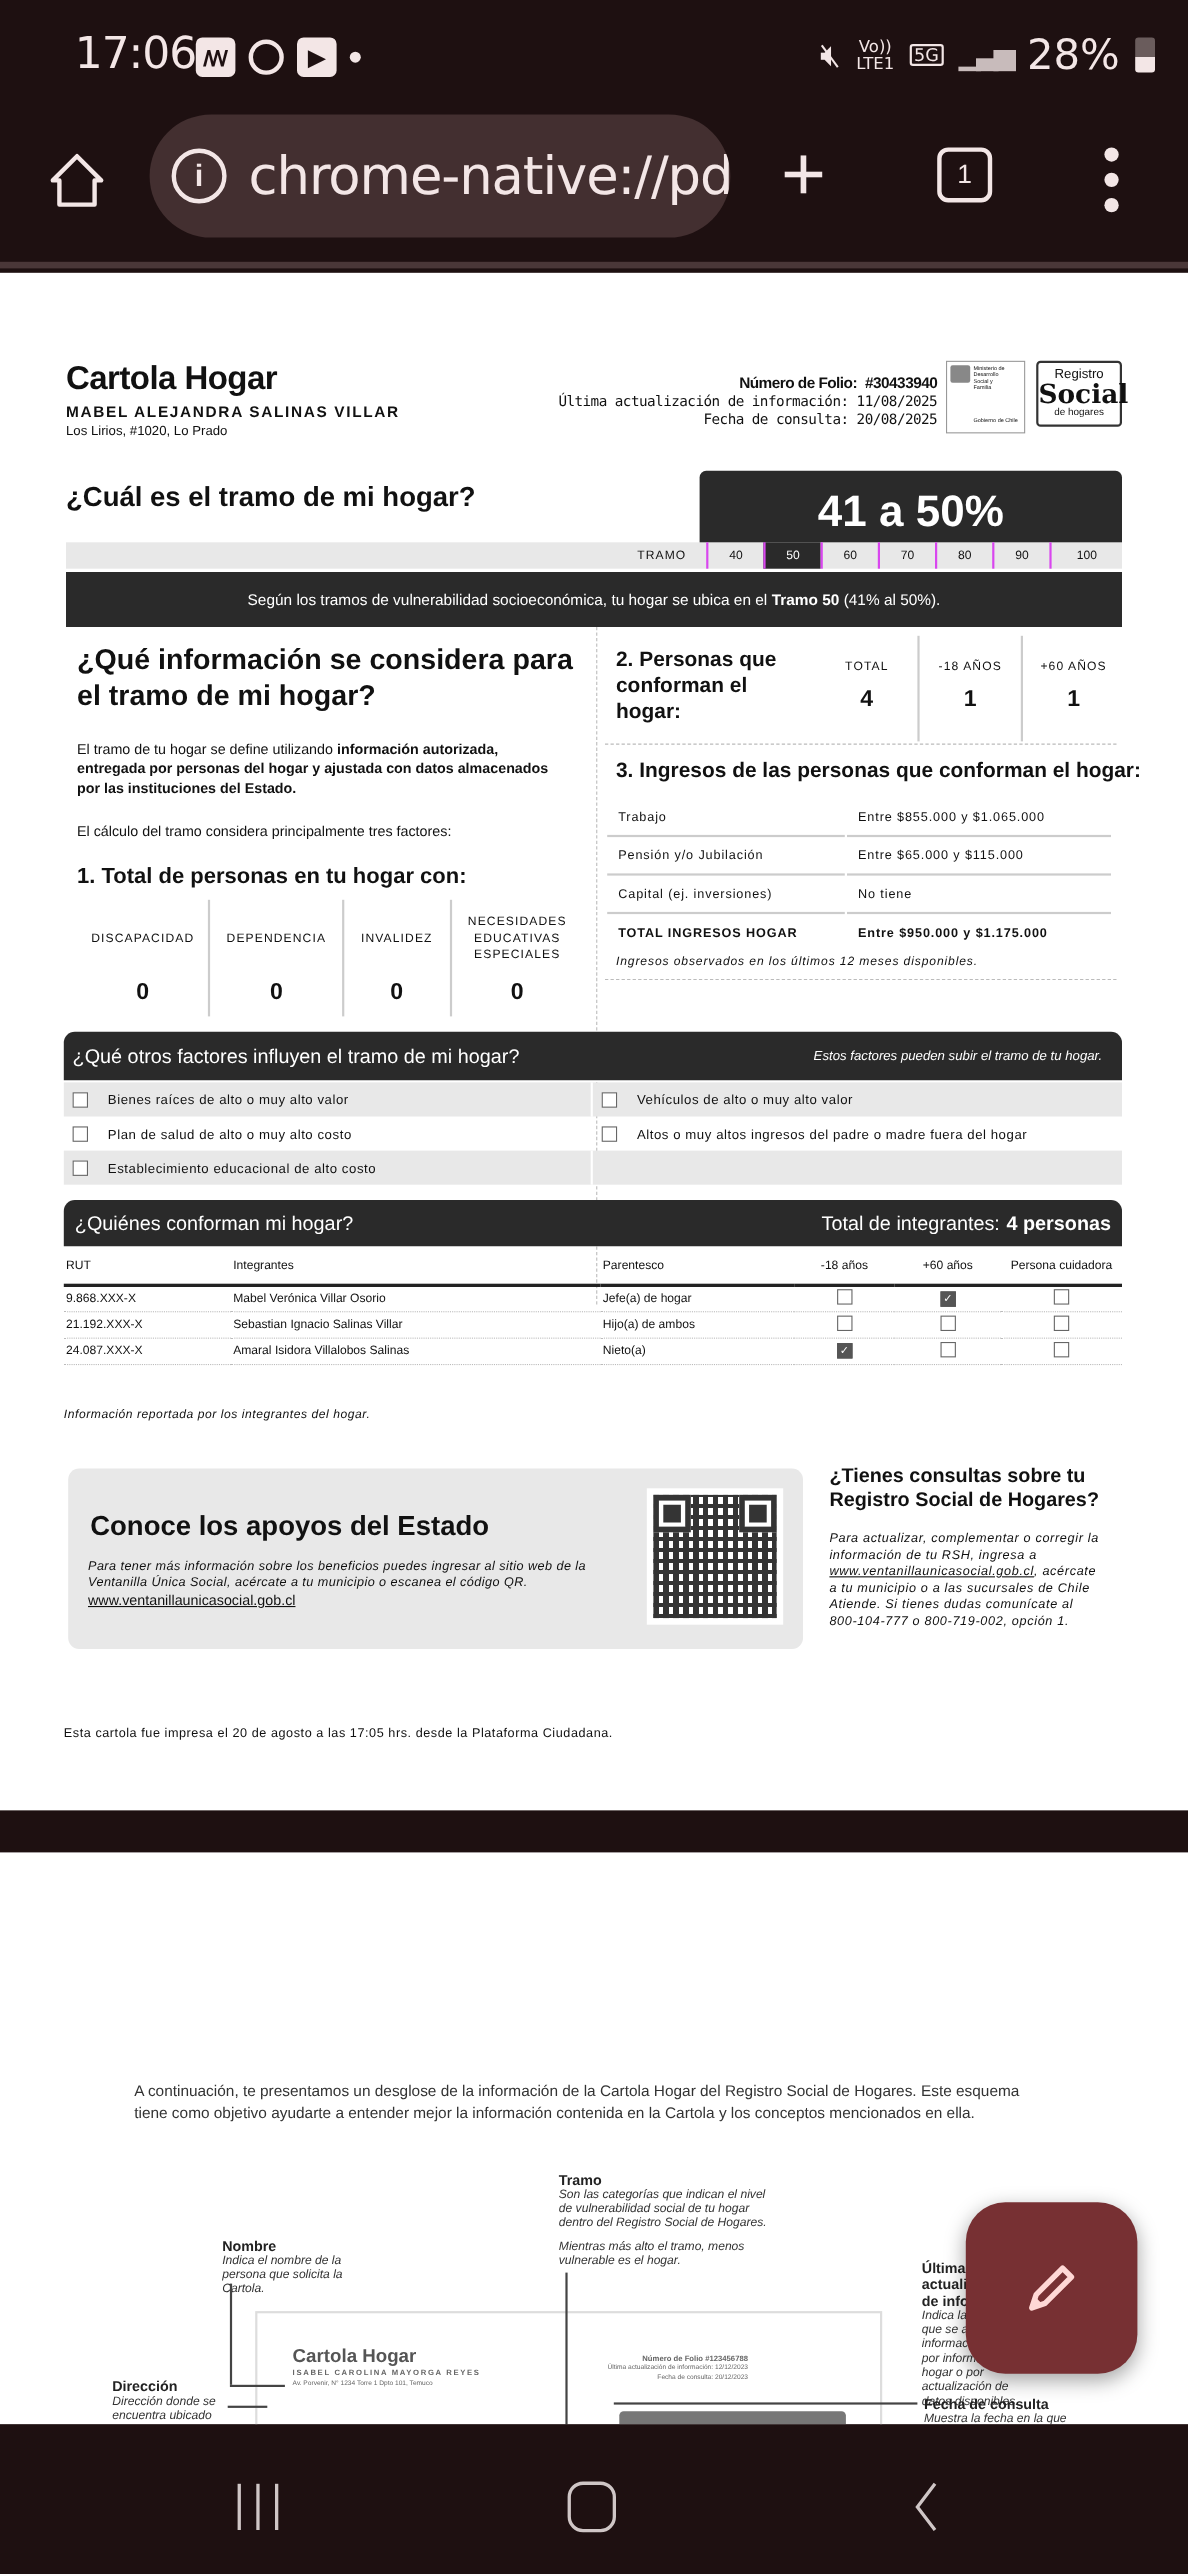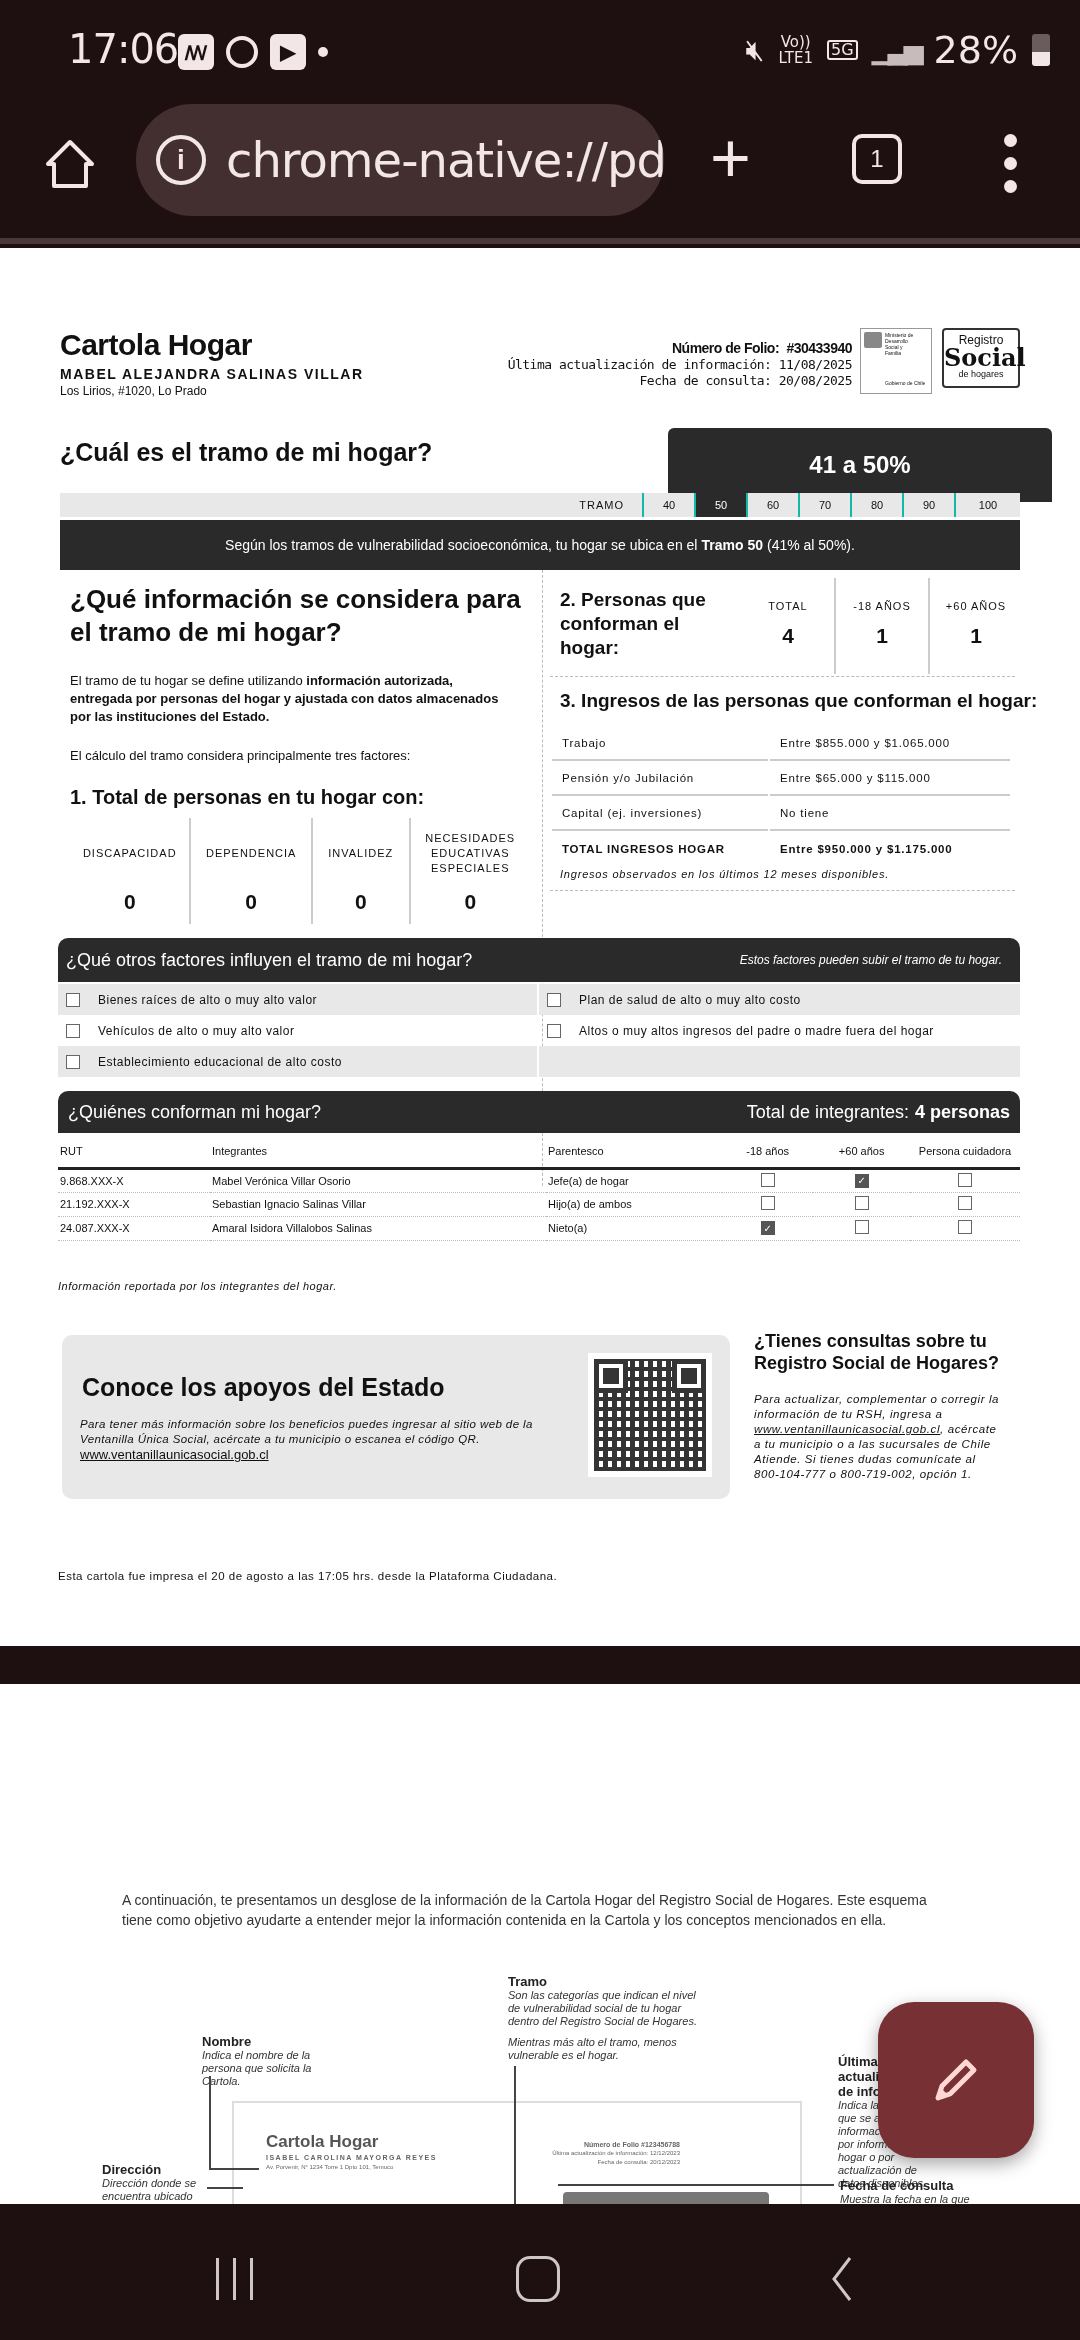--- a/index.html
+++ b/index.html
@@ -31,24 +31,24 @@
 .c-addr{left:60px;top:136px;font-size:12px}
 .c-meta{right:228px;top:92px;text-align:right;font-size:13px;line-height:16px;font-family:"DejaVu Sans Mono",monospace;letter-spacing:-0.5px}
 .c-meta b{font-family:"Liberation Sans",sans-serif;font-size:14px}
 .min-logo{left:860px;top:80px;width:72px;height:66px;border:1px solid #999;font-size:5px;padding:3px;display:flex;gap:3px}
 .min-logo .crest{width:18px;height:16px;background:#888;border-radius:2px}
 .rsh-logo{left:942px;top:80px;width:78px;height:60px;border:2px solid #333;border-radius:4px;text-align:center;line-height:1}
 .rsh-logo .r1{font-size:12px;margin-top:4px}
 .rsh-logo .r2{font-size:24px;font-weight:bold;font-family:"DejaVu Serif",serif}
 .rsh-logo .r3{font-size:9px}
 .q-tramo{left:60px;top:190px;font-size:25px;font-weight:bold}
-.tramo-box{left:668px;top:180px;width:384px;height:74px;background:#2a2a2a;color:#fff;font-size:24px;font-weight:bold;display:flex;align-items:center;justify-content:center;border-radius:6px 6px 0 0}
+.tramo-box{left:636px;top:180px;width:384px;height:74px;background:#2a2a2a;color:#fff;font-size:40px;font-weight:bold;display:flex;align-items:center;justify-content:center;border-radius:6px 6px 0 0}
 .tramo-scale{left:60px;top:245px;width:960px;height:24px;background:#e8e8e8;display:flex;font-size:11px}
 .tramo-scale .lbl{flex:1;text-align:right;padding-right:18px;line-height:24px;letter-spacing:1px}
-.tramo-scale .cell{width:52px;text-align:center;line-height:24px;border-left:2px solid #14b8a6}
+.tramo-scale .cell{width:52px;text-align:center;line-height:24px;border-left:2px solid #d946ef}
 .tramo-scale .cell.last{width:66px}
 .tramo-scale .cell.on{background:#2a2a2a;color:#fff}
 .tramo-msg{left:60px;top:272px;width:960px;height:50px;background:#2a2a2a;color:#fff;font-size:14px;display:flex;align-items:center;justify-content:center}
 .tramo-msg b{margin:0 4px}
 .q-info{left:70px;top:335px;width:470px;font-size:26px;font-weight:bold;line-height:33px}
 .p1{left:70px;top:424px;width:440px;font-size:13px;line-height:18px}
 .p2{left:70px;top:500px;font-size:13px}
 .h-total{left:70px;top:538px;font-size:20px;font-weight:bold}
 .factors{left:70px;top:570px;width:460px;height:106px;display:flex}
 .factor{flex:1;border-right:2px solid #ccc;text-align:center;display:flex;flex-direction:column;justify-content:flex-start;padding-top:10px}
@@ -270,25 +270,25 @@
     <span class="t">¿Qué otros factores influyen el tramo de mi hogar?</span>
     <span class="s">Estos factores pueden subir el tramo de tu hogar.</span>
   </div>
   <div class="abs other-grid">
     <div class="o">
         <span class="cb"></span>
         <span>Bienes raíces de alto o muy alto valor</span>
       </div>
     <div class="o">
         <span class="cb"></span>
-        <span>Plan de salud de alto o muy alto costo</span>
+        <span>Vehículos de alto o muy alto valor</span>
       </div>
     <div class="o">
         <span class="cb"></span>
-        <span>Vehículos de alto o muy alto valor</span>
+        <span>Plan de salud de alto o muy alto costo</span>
       </div>
     <div class="o">
         <span class="cb"></span>
         <span>Altos o muy altos ingresos del padre o madre fuera del hogar</span>
       </div>
     <div class="o" style="background:#e8e8e8">
         <span class="cb"></span>
         <span>Establecimiento educacional de alto costo</span>
       </div>
     <div class="o" style="background:#e8e8e8"></div>

